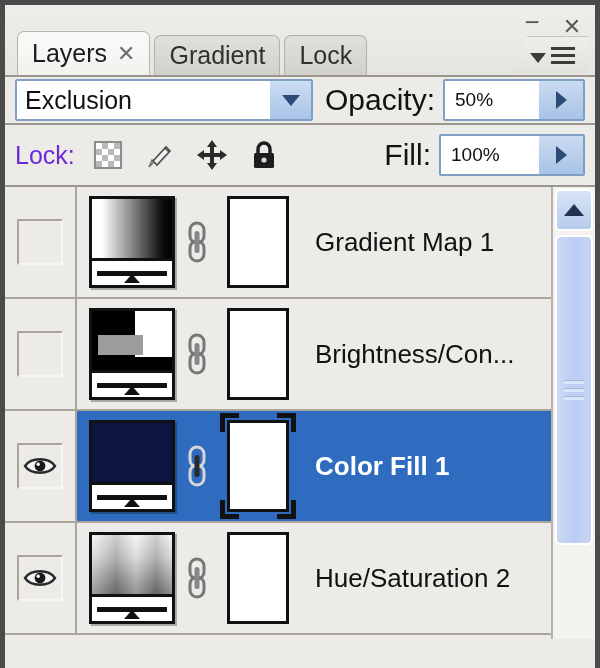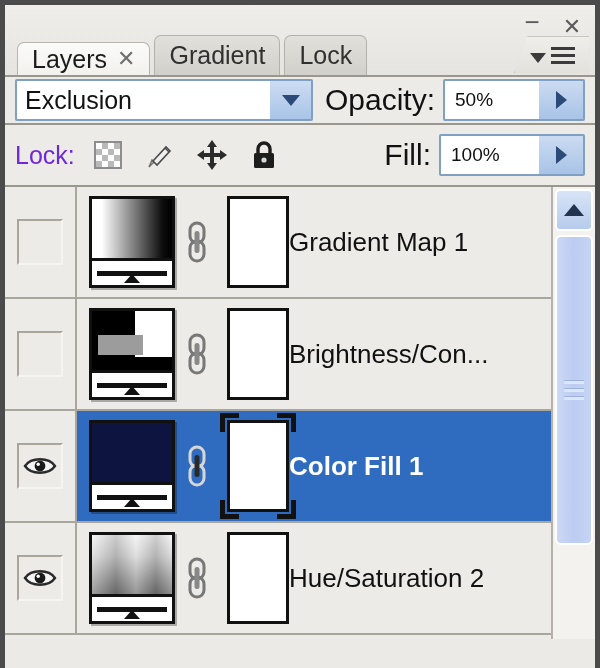--- a/index.html
+++ b/index.html
@@ -73,21 +73,21 @@
     border-radius: 7px 7px 0 0;
     background: linear-gradient(to bottom, #e2e0db 0%, #d2d0cb 100%);
     box-sizing: border-box;
     white-space: nowrap;
     cursor: pointer;
   }
   .tab.active {
     background: linear-gradient(to bottom, #fbfbfa 0%, #f2f1ee 100%);
     border-color: #b8b5ae;
     color: #1b1b1b;
-    height: 33px;
+    height: 44px;
   }
   .tab .tabclose {
     margin-left: 10px;
     font-size: 22px;
     color: #6e6e6e;
   }
   .panelmenu {
     position: absolute;
     right: 6px;
     bottom: 2px;
@@ -321,20 +321,21 @@
   .corner {
     position: absolute;
     width: 14px; height: 14px;
     border: 0 solid #111;
   }
   .corner.tl { top: -7px; left: -7px; border-top-width: 5px; border-left-width: 5px; }
   .corner.tr { top: -7px; right: -7px; border-top-width: 5px; border-right-width: 5px; }
   .corner.bl { bottom: -7px; left: -7px; border-bottom-width: 5px; border-left-width: 5px; }
   .corner.br { bottom: -7px; right: -7px; border-bottom-width: 5px; border-right-width: 5px; }
   .layername {
+    margin-left: 26px;
     font-size: 26px;
     color: #111;
     white-space: nowrap;
   }
   .layerrow.selected .layername { color: #ffffff; font-weight: bold; }
 
   
   .scrollbar {
     position: absolute;
     top: 0;

